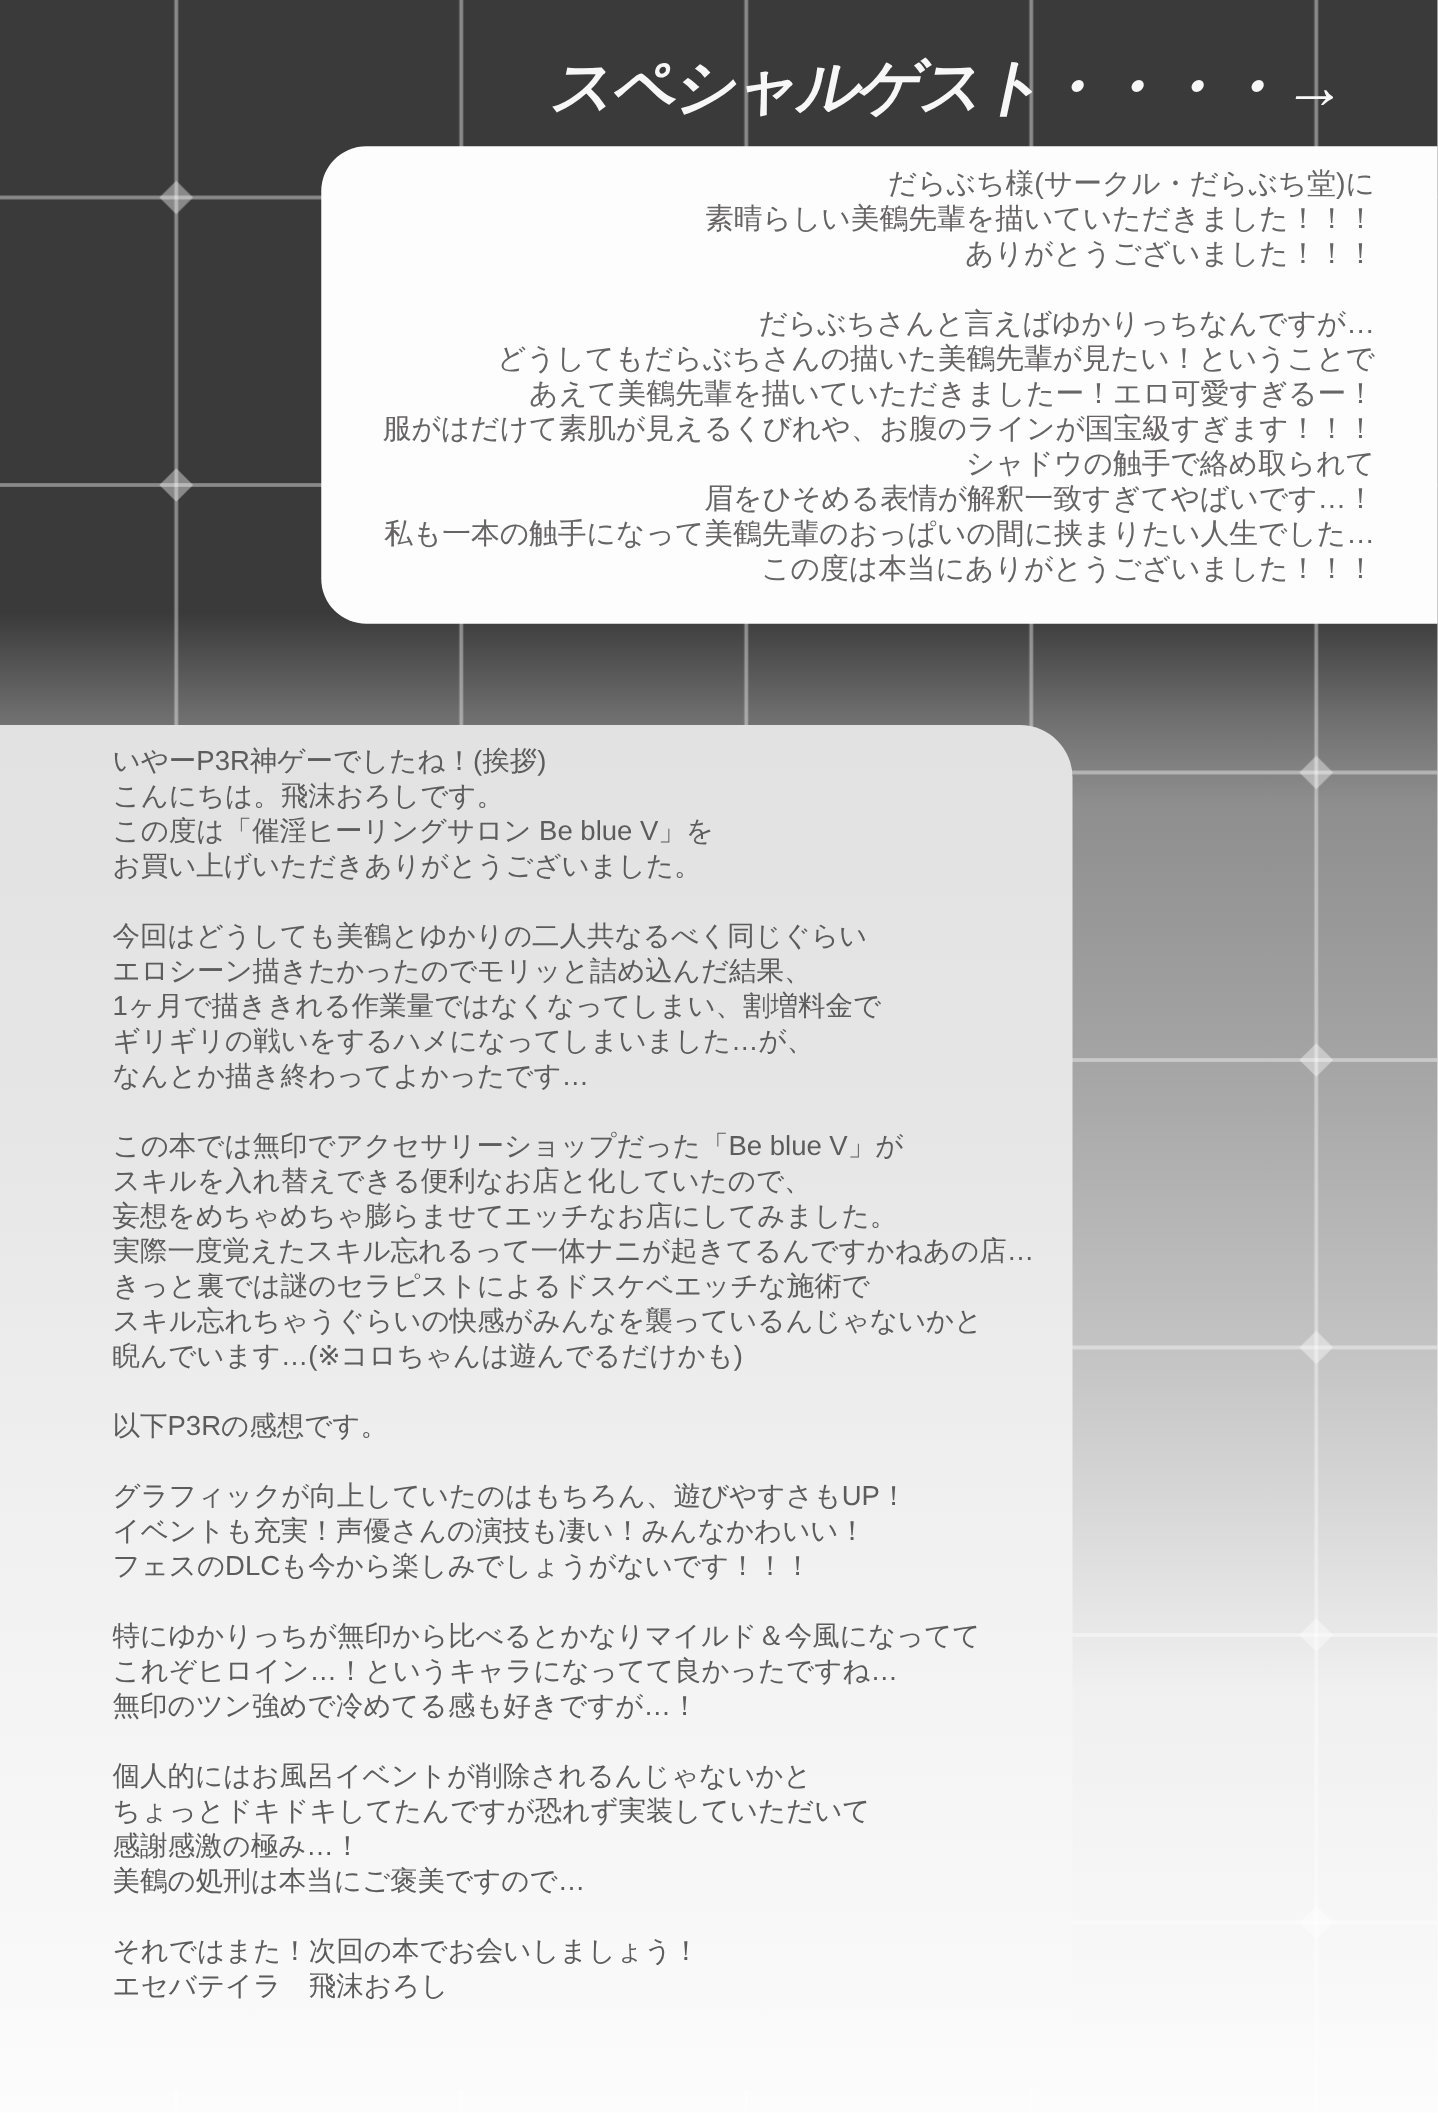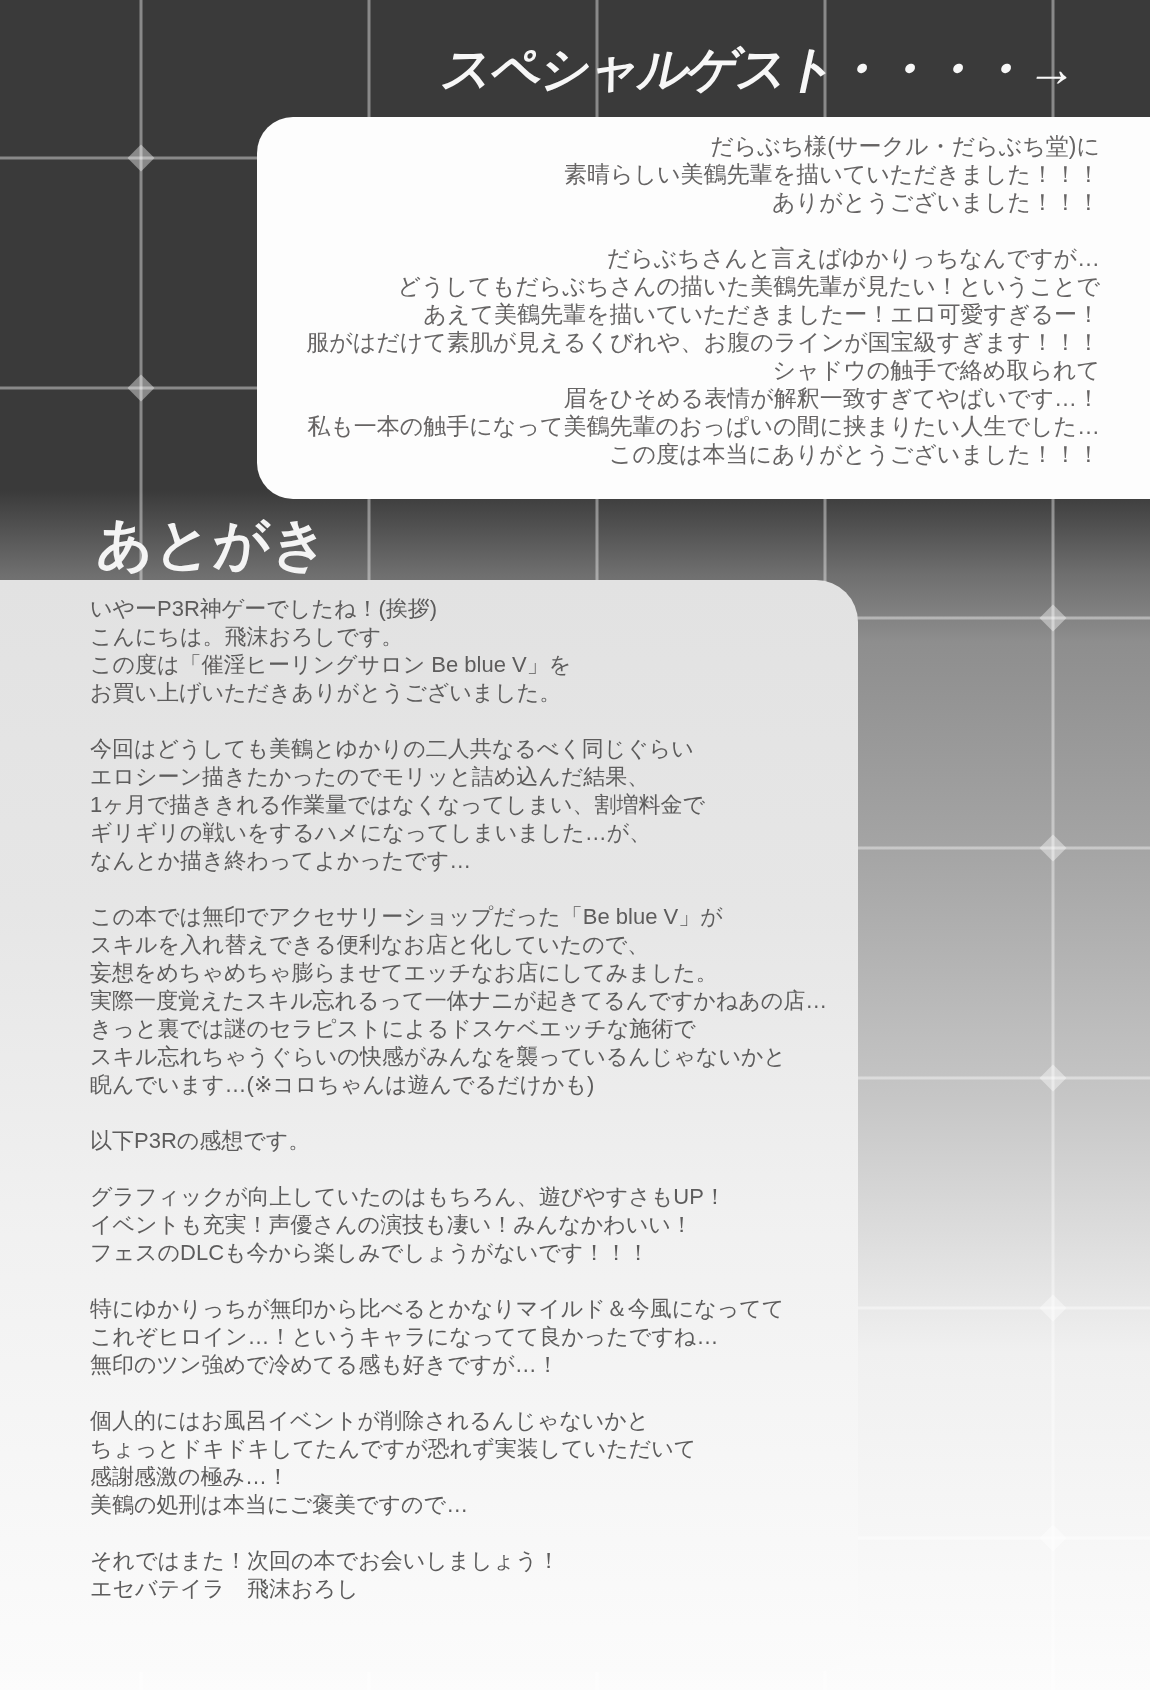--- a/index.html
+++ b/index.html
@@ -68,19 +68,18 @@
     </defs>
     <rect x="0" y="0" width="1150" height="1690" fill="url(#gridpat)"></rect>
   </svg>
 
   <div class="guest-title">スペシャルゲスト・・・・→</div>
 
   <div class="guest-box">
     <div class="guest-text">だらぶち様(サークル・だらぶち堂)に<br>素晴らしい美鶴先輩を描いていただきました！！！<br>ありがとうございました！！！<br><br>だらぶちさんと言えばゆかりっちなんですが…<br>どうしてもだらぶちさんの描いた美鶴先輩が見たい！ということで<br>あえて美鶴先輩を描いていただきましたー！エロ可愛すぎるー！<br>服がはだけて素肌が見えるくびれや、お腹のラインが国宝級すぎます！！！<br>シャドウの触手で絡め取られて<br>眉をひそめる表情が解釈一致すぎてやばいです…！<br>私も一本の触手になって美鶴先輩のおっぱいの間に挟まりたい人生でした…<br>この度は本当にありがとうございました！！！</div>
   </div>
 
-  <div class="afterword-title">あとがき</div>
 
   <div class="afterword-box">
     <div class="afterword-text">いやーP3R神ゲーでしたね！(挨拶)<br>こんにちは。飛沫おろしです。<br>この度は「催淫ヒーリングサロン Be blue V」を<br>お買い上げいただきありがとうございました。<br><br>今回はどうしても美鶴とゆかりの二人共なるべく同じぐらい<br>エロシーン描きたかったのでモリッと詰め込んだ結果、<br>1ヶ月で描ききれる作業量ではなくなってしまい、割増料金で<br>ギリギリの戦いをするハメになってしまいました…が、<br>なんとか描き終わってよかったです…<br><br>この本では無印でアクセサリーショップだった「Be blue V」が<br>スキルを入れ替えできる便利なお店と化していたので、<br>妄想をめちゃめちゃ膨らませてエッチなお店にしてみました。<br>実際一度覚えたスキル忘れるって一体ナニが起きてるんですかねあの店…<br>きっと裏では謎のセラピストによるドスケベエッチな施術で<br>スキル忘れちゃうぐらいの快感がみんなを襲っているんじゃないかと<br>睨んでいます…(※コロちゃんは遊んでるだけかも)<br><br>以下P3Rの感想です。<br><br>グラフィックが向上していたのはもちろん、遊びやすさもUP！<br>イベントも充実！声優さんの演技も凄い！みんなかわいい！<br>フェスのDLCも今から楽しみでしょうがないです！！！<br><br>特にゆかりっちが無印から比べるとかなりマイルド＆今風になってて<br>これぞヒロイン…！というキャラになってて良かったですね…<br>無印のツン強めで冷めてる感も好きですが…！<br><br>個人的にはお風呂イベントが削除されるんじゃないかと<br>ちょっとドキドキしてたんですが恐れず実装していただいて<br>感謝感激の極み…！<br>美鶴の処刑は本当にご褒美ですので…<br><br>それではまた！次回の本でお会いしましょう！<br>エセバテイラ　飛沫おろし</div>
   </div>
 
 </div>
 
 </body></html>

